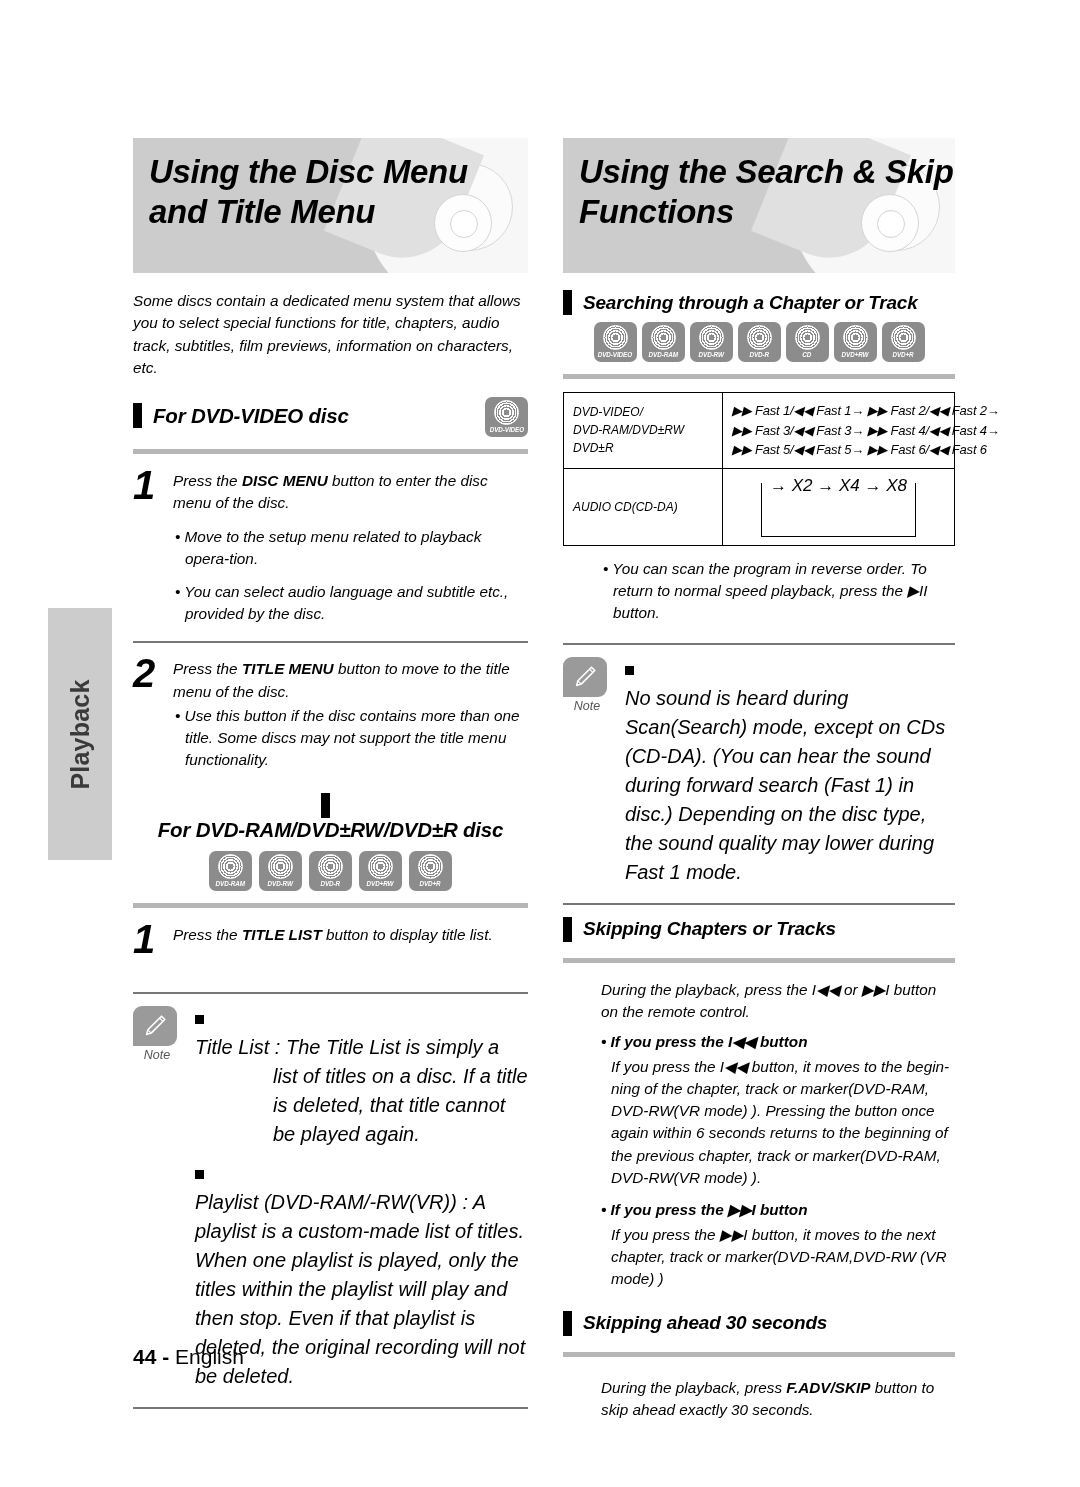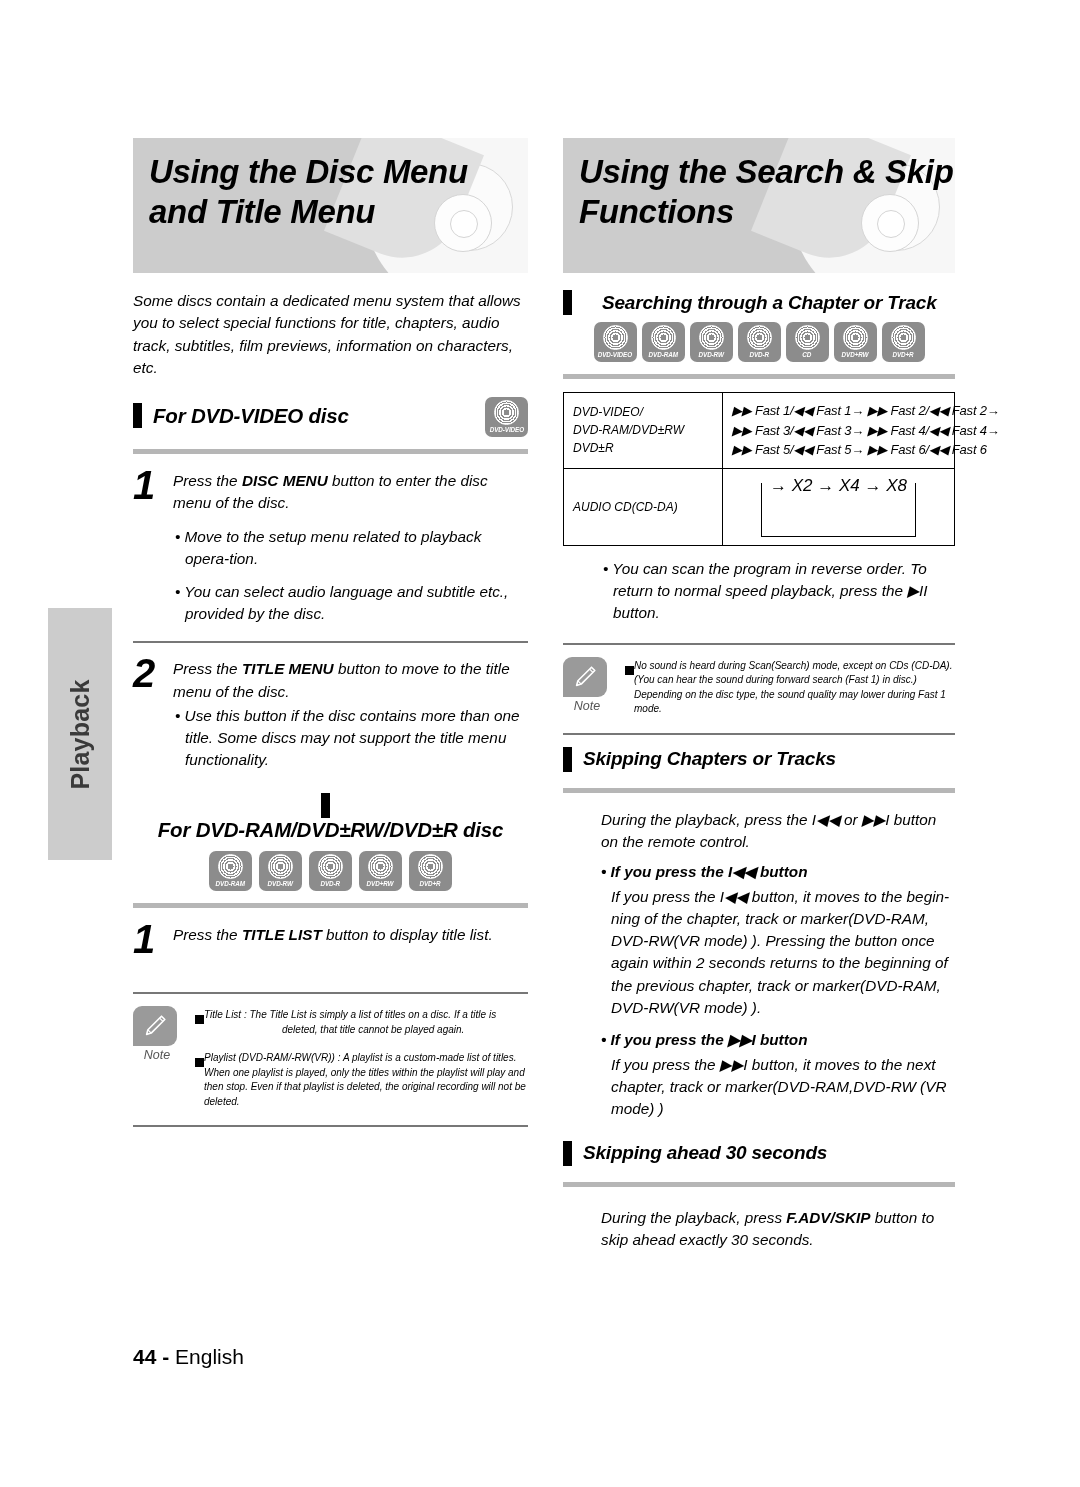--- a/index.html
+++ b/index.html
@@ -251,24 +251,26 @@
     align-items: center;
     justify-content: center;
   }
   .note-icon .lbl {
     font-size: 12.5px;
     color: #555;
     margin-top: 2px;
   }
   .note-body { flex: 1 1 auto; padding-top: 2px; }
   .note-item {
-    font-size: 10px;
+    font-size: 20px;
     line-height: 1.45;
     display: flex;
+    gap: 9px;
     margin-bottom: 14px;
+    flex-direction: column;
   }
   .note-item:last-child { margin-bottom: 0; }
   .sqbullet {
     flex: 0 0 auto;
     width: 9px; height: 9px;
     background: #000;
     margin-top: 7px;
   }
   .note-item .txt { flex: 1 1 auto; }
   .hang { padding-left: 78px; text-indent: -78px; }
@@ -438,21 +440,21 @@
   <div class="banner">
     <div class="disc"></div>
     <div class="wedge"></div>
     <div class="disc-hub"></div>
     <div class="banner-title">
       <span>Using the Search &amp; Skip</span>
       <span>Functions</span>
     </div>
   </div>
 
-  <div class="sec-head small" style="margin-top:6px;gap:19px;">
+  <div class="sec-head small" style="margin-top:6px;">
     <div class="bar"></div>
     <div class="txt">Searching through a Chapter or Track</div>
   </div>
 
   <div class="badges" style="margin-top:7px; gap:5px;">
     <div class="badge">
       <div class="disc-g"></div>
       <div class="lbl">DVD-VIDEO</div>
     </div>
     <div class="badge">
@@ -537,21 +539,21 @@
   <div class="sec-head small" style="margin-top:10px;">
     <div class="bar"></div>
     <div class="txt">Skipping Chapters or Tracks</div>
   </div>
 
   <div class="rule-gray" style="margin-top:16px;"></div>
 
   <p class="para" style="margin-left:38px; margin-top:16px;">During the playback, press the I◀◀ or ▶▶I button on the remote control.</p>
 
   <p class="para" style="margin-left:38px; font-weight:bold; margin-bottom:2px;">• If you press the I◀◀ button</p>
-  <p class="para" style="margin-left:48px;">If you press the I◀◀ button, it moves to the begin-ning of the chapter, track or marker(DVD-RAM, DVD-RW(VR mode) ). Pressing the button once again within 2 seconds returns to the beginning of the previous chapter, track or marker(DVD-RAM, DVD-RW(VR mode) ).</p>
+  <p class="para" style="margin-left:48px;">If you press the I◀◀ button, it moves to the begin-ning of the chapter, track or marker(DVD-RAM, DVD-RW(VR mode) ). Pressing the button once again within 6 seconds returns to the beginning of the previous chapter, track or marker(DVD-RAM, DVD-RW(VR mode) ).</p>
 
   <p class="para" style="margin-left:38px; font-weight:bold; margin-bottom:2px; margin-top:10px;">• If you press the ▶▶I button</p>
   <p class="para" style="margin-left:48px;">If you press the ▶▶I button, it moves to the next chapter, track or marker(DVD-RAM,DVD-RW (VR mode) )</p>
 
   <div class="sec-head small" style="margin-top:20px;">
     <div class="bar"></div>
     <div class="txt">Skipping ahead 30 seconds</div>
   </div>
 
   <div class="rule-gray" style="margin-top:16px;"></div>

